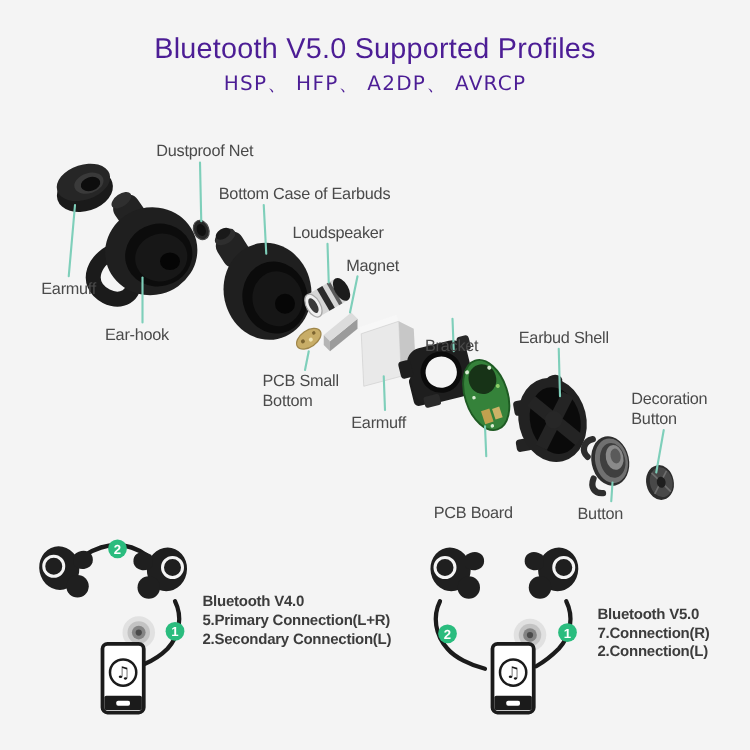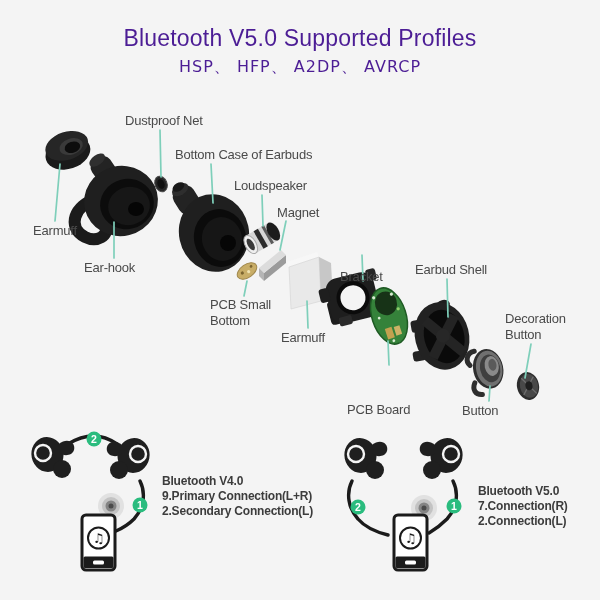--- a/index.html
+++ b/index.html
@@ -245,21 +245,21 @@
   <div class="part-label wrap" style="left:210px;top:297px;width:66px;">PCB Small Bottom</div>
   <div class="part-label" style="left:281px;top:330px;">Earmuff</div>
   <div class="part-label" style="left:340px;top:238px;margin-top:31px;">Bracket</div>
   <div class="part-label" style="left:347px;top:367px;margin-top:35px;">PCB Board</div>
   <div class="part-label" style="left:415px;top:262px;">Earbud Shell</div>
   <div class="part-label wrap" style="left:505px;top:311px;width:84px;">Decoration Button</div>
   <div class="part-label" style="left:462px;top:403px;">Button</div>
 
   <div class="bt-block" style="left:162px;top:474px;">
     <div>Bluetooth V4.0</div>
-    <div>9.Primary Connection(L+R)</div>
+    <div>5.Primary Connection(L+R)</div>
     <div>2.Secondary Connection(L)</div>
   </div>
   <div class="bt-block" style="left:478px;top:484px;">
     <div>Bluetooth V5.0</div>
     <div>7.Connection(R)</div>
     <div>2.Connection(L)</div>
   </div>
 
 </div>
 

